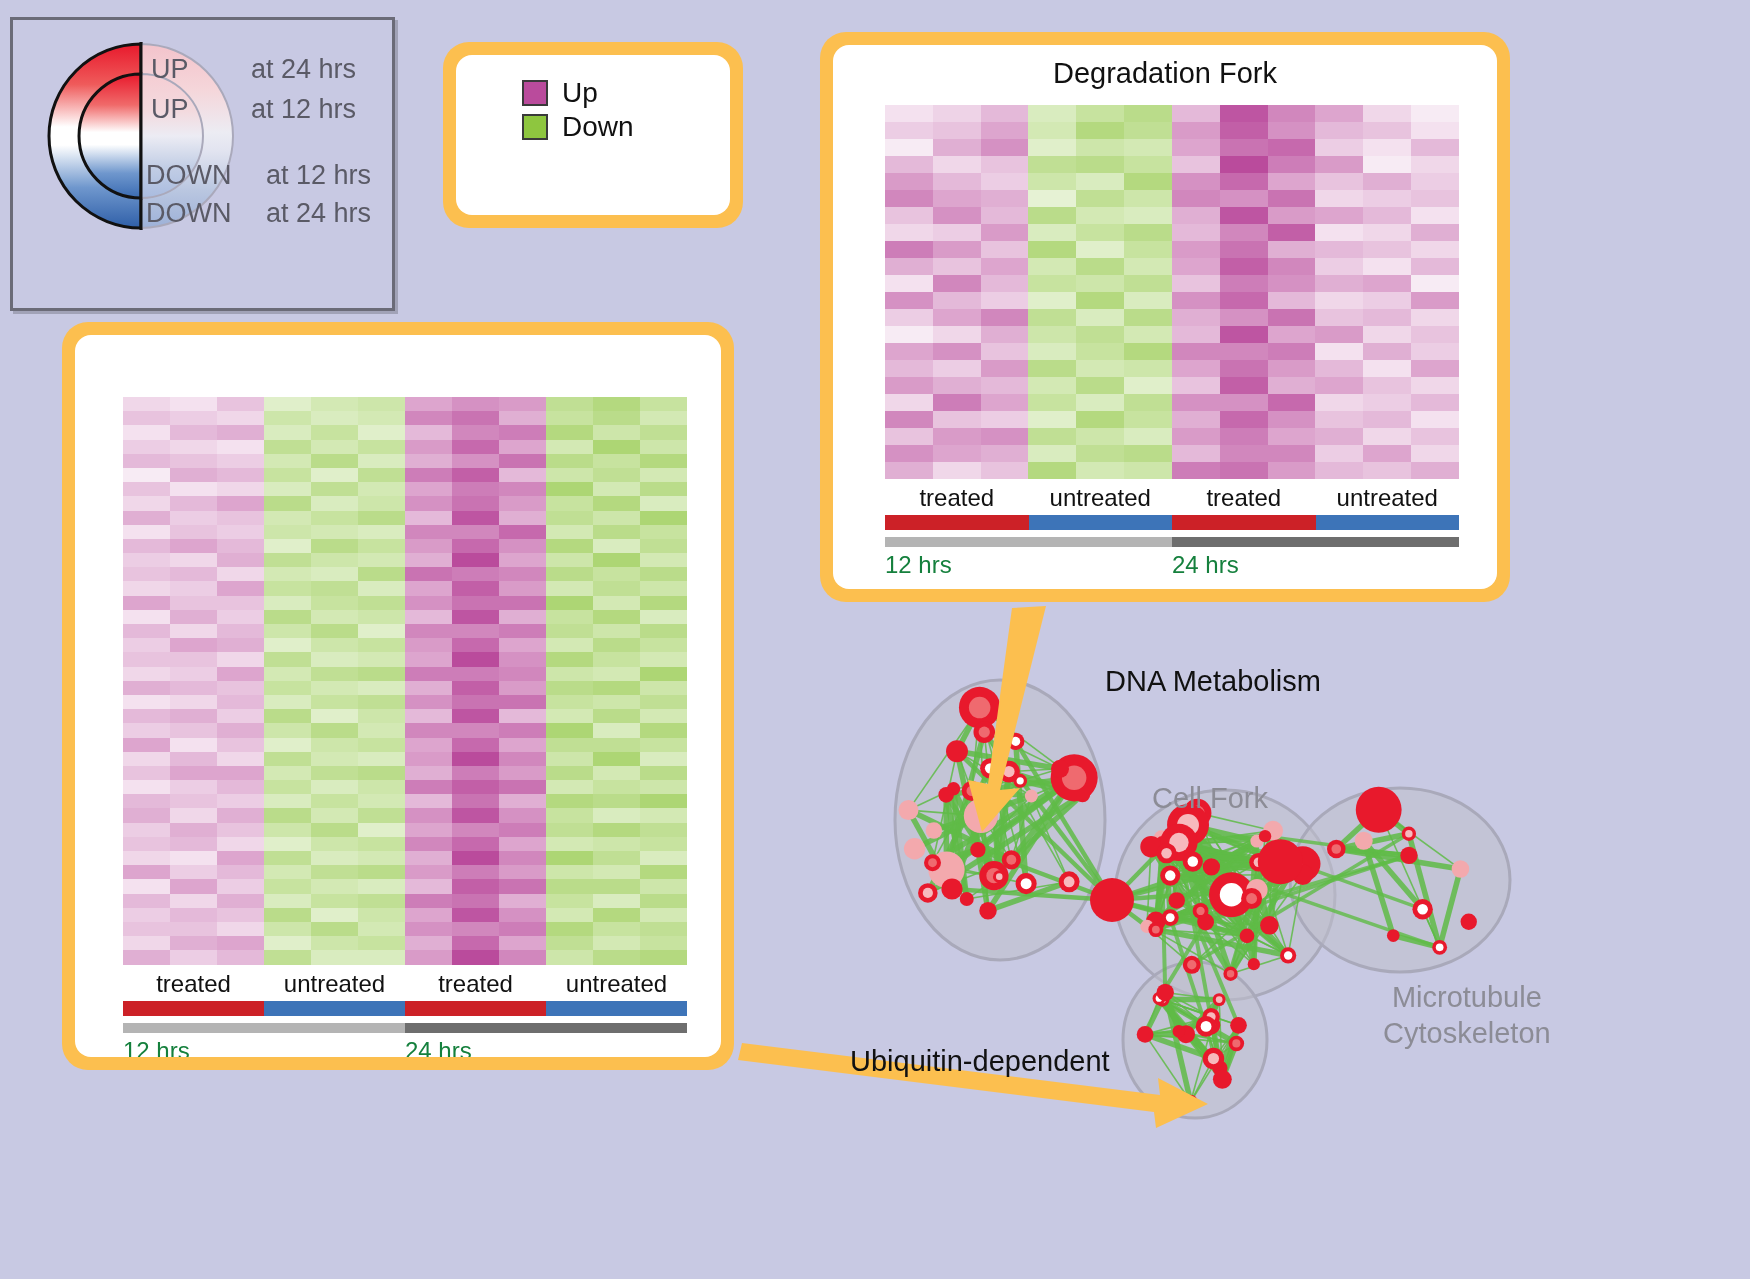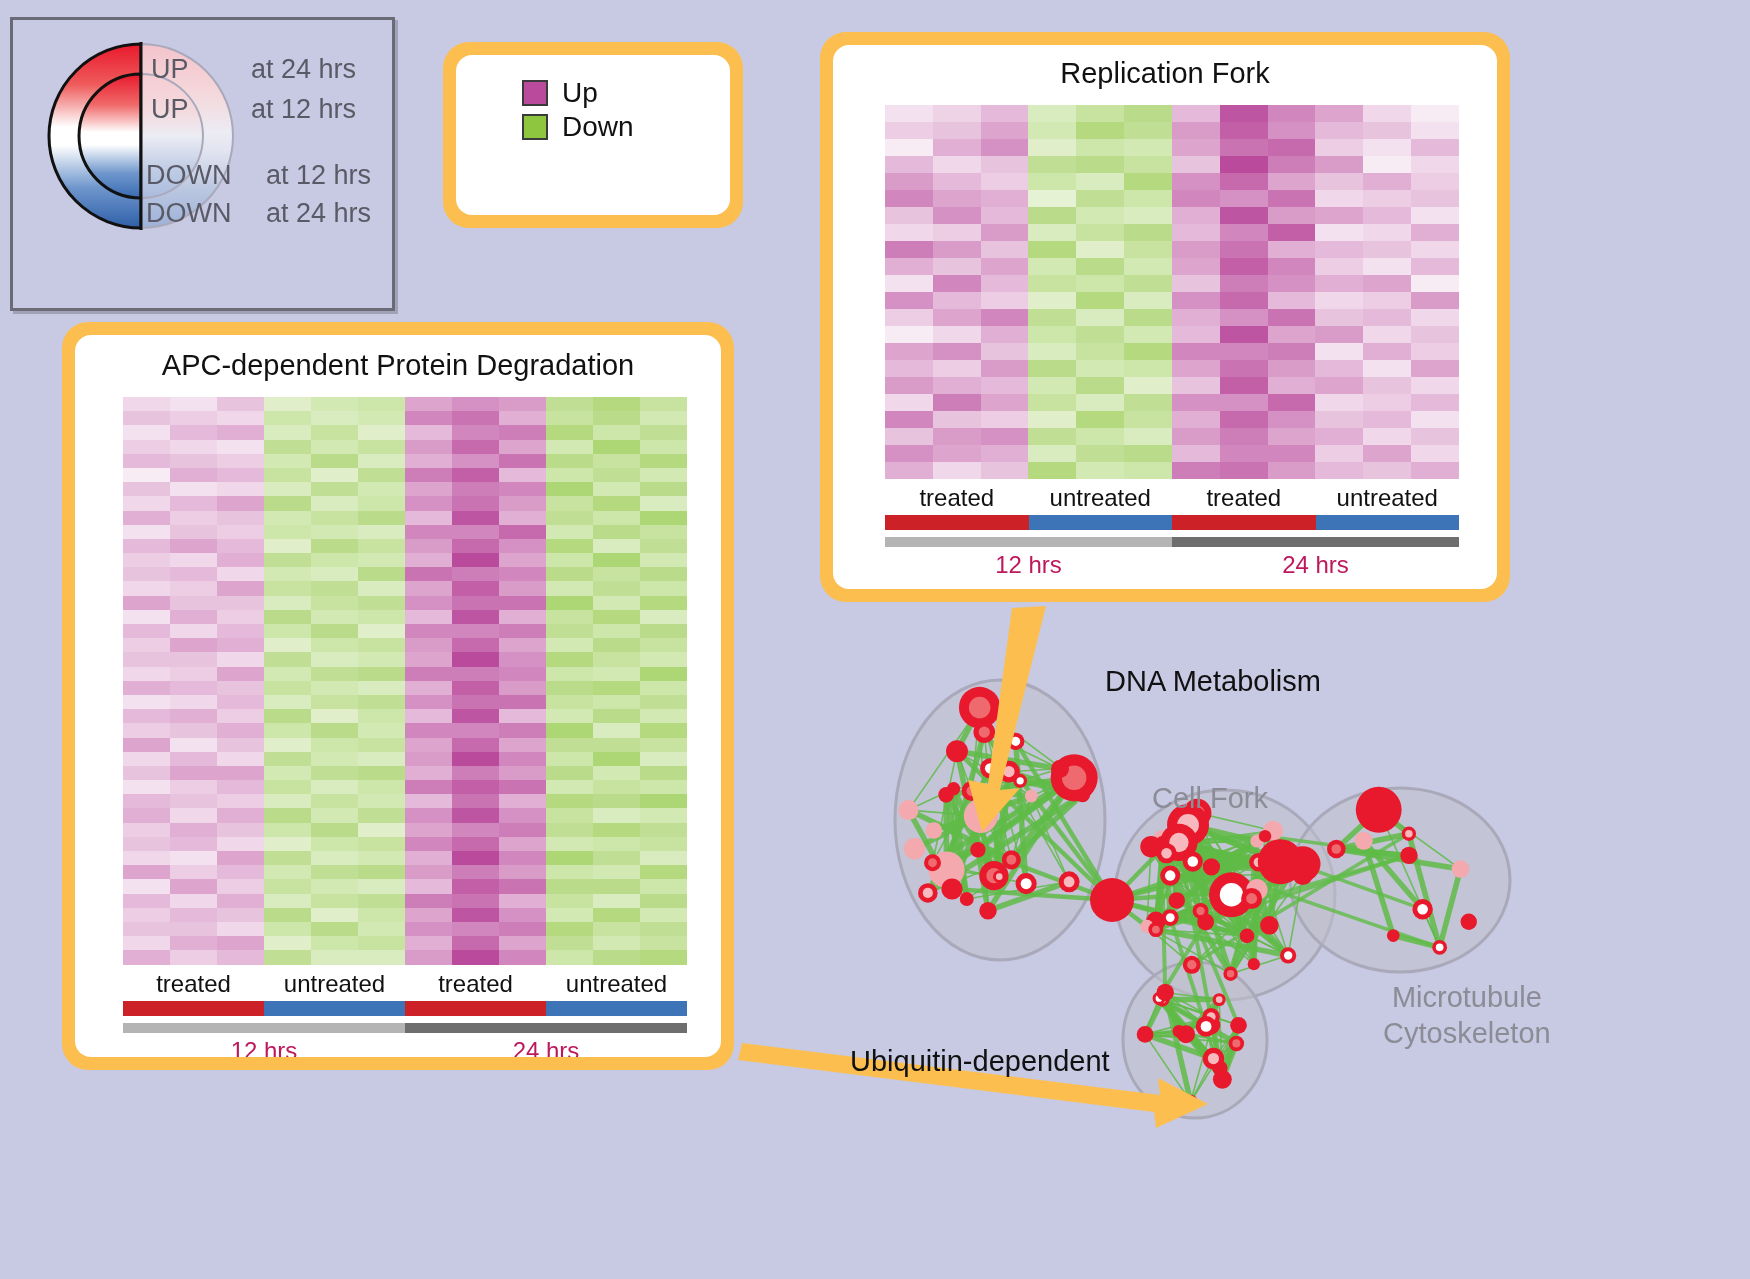--- a/index.html
+++ b/index.html
@@ -75,21 +75,21 @@
   .hm-cell{width:100%;}
 
   .col-labels{display:grid;grid-template-columns:repeat(4,1fr);margin-top:5px;}
   .col-label{text-align:center;font-size:24px;color:#111;}
 
   .rb-bar{display:grid;grid-template-columns:repeat(4,1fr);height:15px;margin-top:3px;}
 
   .time-bar{display:grid;grid-template-columns:1fr 1fr;height:10px;margin-top:7px;}
 
   .time-labels{display:grid;grid-template-columns:1fr 1fr;margin-top:4px;}
-  .time-label{text-align:center;font-size:24px;color:#be185d;}
+  .time-label{font-size:24px;color:#15803d;}
   .net-label{position:absolute;white-space:nowrap;font-family:"Liberation Sans", sans-serif;}
   #lbl-dna{font-size:29px;color:#111;left:1105px;top:665px;}
   #lbl-cc{font-size:29px;color:#8c8c96;left:1152px;top:782px;}
   #lbl-mt{font-size:29px;color:#8c8c96;left:1383px;top:979px;line-height:1.25;text-align:center;}
   #lbl-ub{font-size:29px;color:#111;left:850px;top:1043px;line-height:1.25;}
 </style>
 </head>
 <body>
 
 <div id="key-box">
@@ -157,21 +157,21 @@
       <div class="legend-row">
         <span class="legend-swatch" id="sw-down" style="background: rgb(142, 198, 63);"></span>
         <span class="legend-label">Down</span>
       </div>
     </div>
   </div>
 </div>
 
 <div class="panel" id="rf-panel">
   <div class="panel-inner">
-    <div class="panel-title" style="margin-top:12px;">Replication Fork</div>
+    <div class="panel-title" style="margin-top:12px;">Degradation Fork</div>
     <div class="hm-wrap" style="left:52px;right:38px;top:60px;">
       <div class="hm" id="hm-rf" style="grid-template-columns: repeat(12, 1fr);">
           <div class="hm-cell" style="height: 17px; background: rgb(244, 225, 239);"></div>
           <div class="hm-cell" style="height: 17px; background: rgb(238, 211, 231);"></div>
           <div class="hm-cell" style="height: 17px; background: rgb(228, 185, 217);"></div>
           <div class="hm-cell" style="height: 17px; background: rgb(217, 236, 191);"></div>
           <div class="hm-cell" style="height: 17px; background: rgb(199, 227, 159);"></div>
           <div class="hm-cell" style="height: 17px; background: rgb(186, 220, 138);"></div>
           <div class="hm-cell" style="height: 17px; background: rgb(228, 185, 217);"></div>
           <div class="hm-cell" style="height: 17px; background: rgb(190, 85, 162);"></div>
@@ -451,21 +451,20 @@
       <div class="time-labels" id="rf-timelabels">
           <div class="time-label">12 hrs</div>
           <div class="time-label">24 hrs</div>
         </div>
     </div>
   </div>
 </div>
 
 <div class="panel" id="apc-panel">
   <div class="panel-inner">
-    <div class="panel-title" style="margin-top:14px;">APC-dependent Protein Degradation</div>
     <div class="hm-wrap" style="left:48px;right:34px;top:62px;">
       <div class="hm" id="hm-apc" style="grid-template-columns: repeat(12, 1fr);">
           <div class="hm-cell" style="height: 14.2px; background: rgb(240, 215, 233);"></div>
           <div class="hm-cell" style="height: 14.2px; background: rgb(244, 225, 239);"></div>
           <div class="hm-cell" style="height: 14.2px; background: rgb(232, 195, 222);"></div>
           <div class="hm-cell" style="height: 14.2px; background: rgb(224, 239, 202);"></div>
           <div class="hm-cell" style="height: 14.2px; background: rgb(211, 233, 180);"></div>
           <div class="hm-cell" style="height: 14.2px; background: rgb(205, 230, 170);"></div>
           <div class="hm-cell" style="height: 14.2px; background: rgb(221, 165, 206);"></div>
           <div class="hm-cell" style="height: 14.2px; background: rgb(213, 145, 195);"></div>

